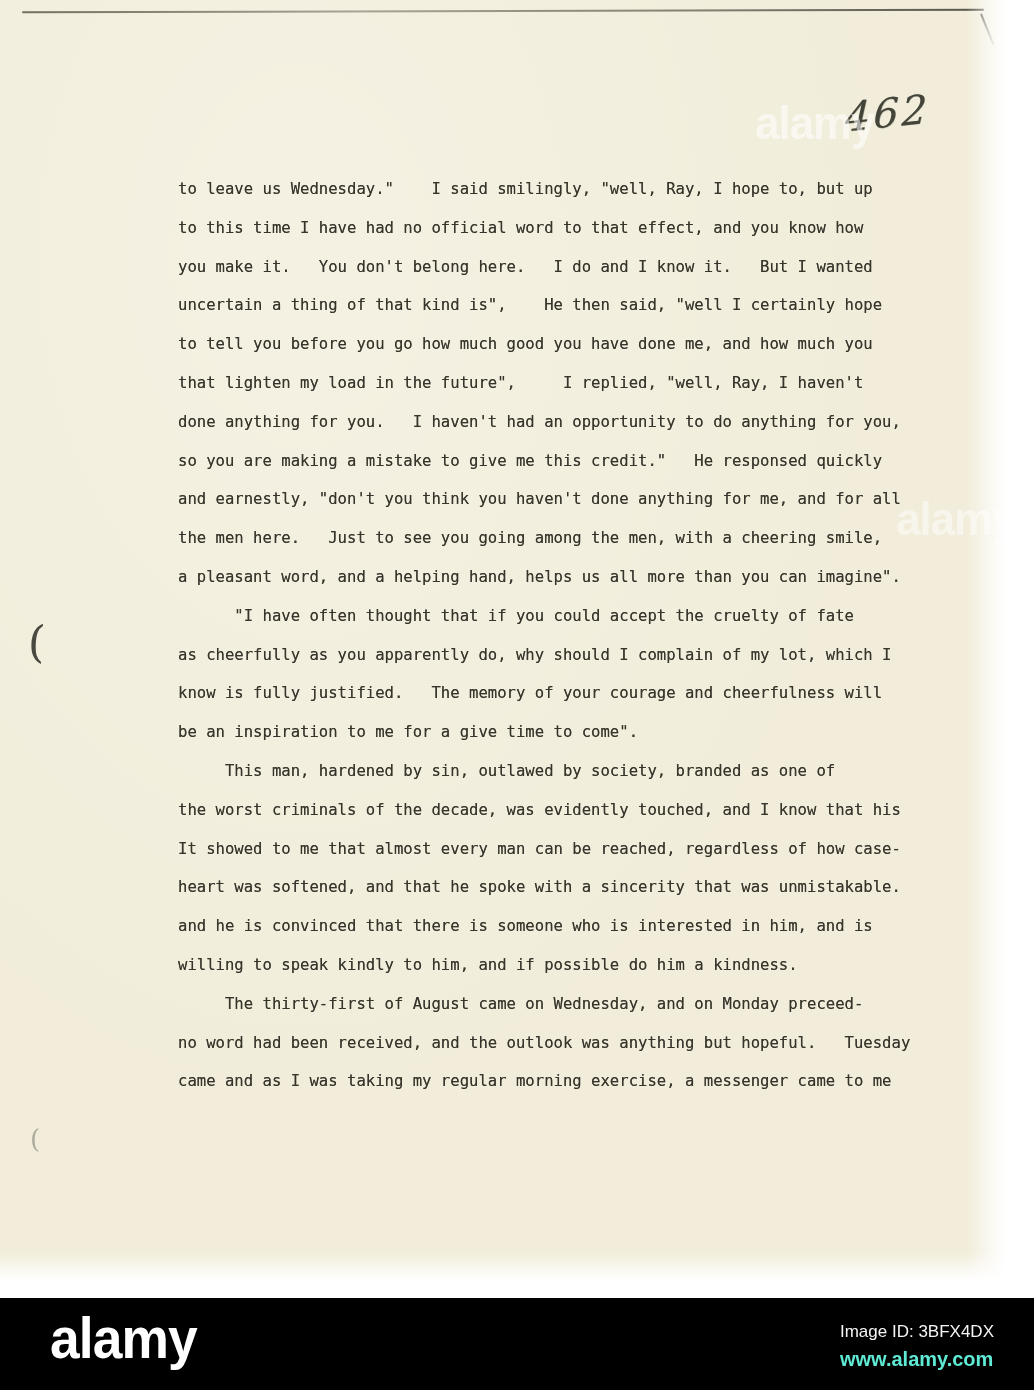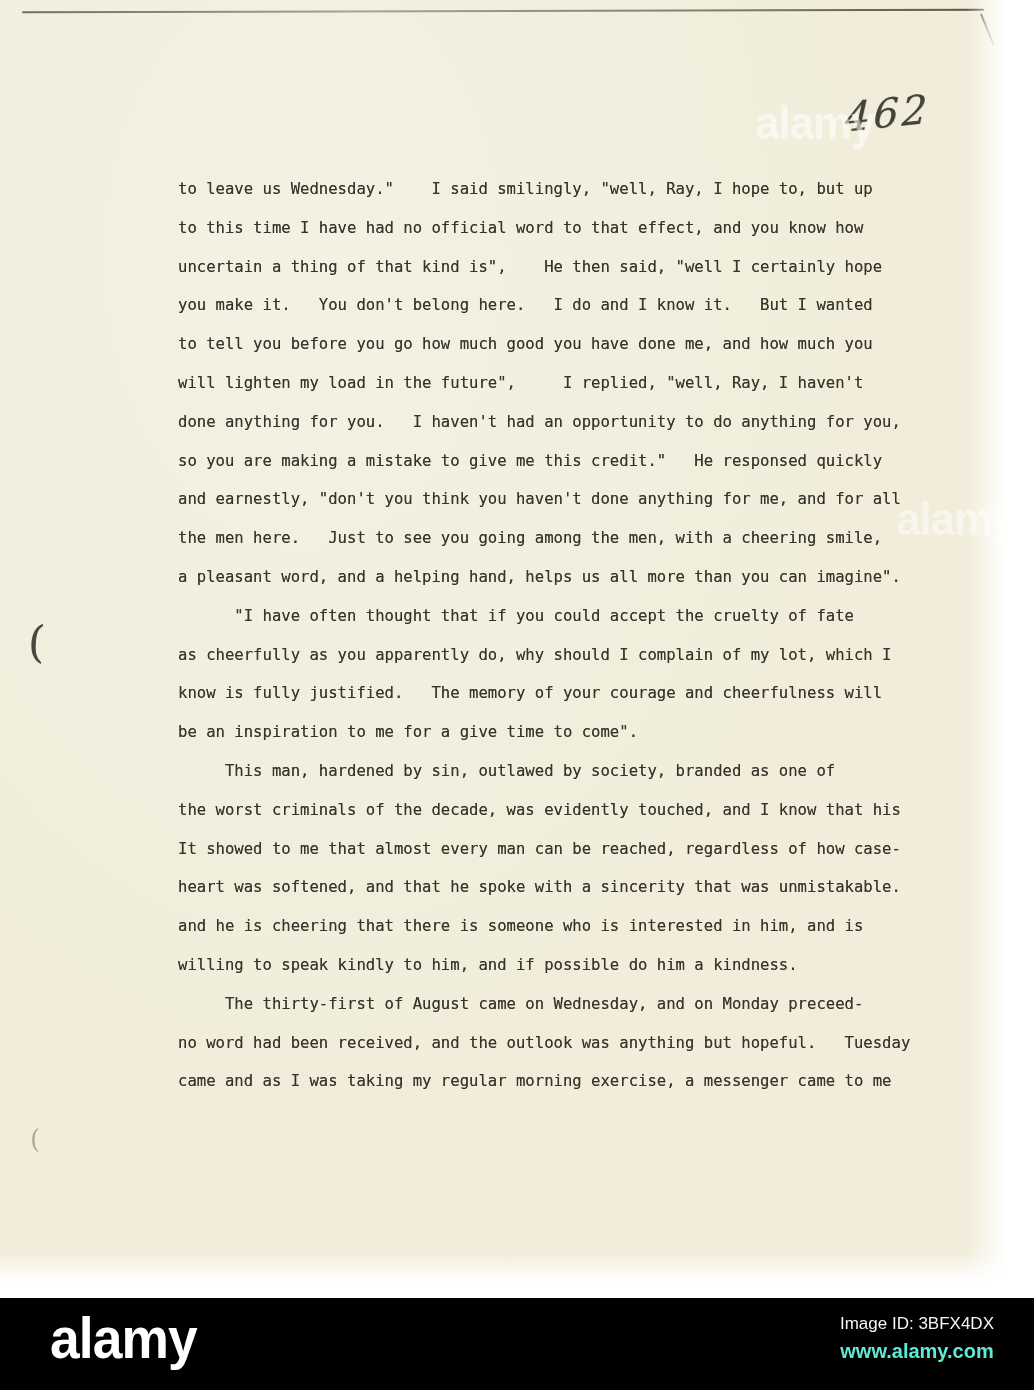--- a/index.html
+++ b/index.html
@@ -77,21 +77,21 @@
     position:absolute;left:0;top:1298px;width:1034px;height:92px;
     background:#000000;color:#ffffff;
   }
   .footer-logo{
     position:absolute;left:50px;top:6px;
     font-family:"Liberation Sans",sans-serif;font-weight:bold;
     font-size:58px;letter-spacing:-1px;transform:scaleX(.92);
     transform-origin:left center;color:#ffffff;
   }
   .footer-right{
-    position:absolute;right:40px;top:16px;text-align:center;
+    position:absolute;right:40px;top:24px;text-align:left;
   }
   .footer-id{
     font-family:"Liberation Sans",sans-serif;font-size:17px;
     color:#f5f5f5;margin-bottom:6px;
   }
   .footer-url{
     font-family:"Liberation Sans",sans-serif;font-size:20px;font-weight:bold;
     color:#5eead4;
   }
 </style>
@@ -105,38 +105,38 @@
     <div class="corner-tick"></div>
 
     <div class="pagenum">462</div>
 
     <div class="left-mark-1">(</div>
     <div class="left-mark-2">(</div>
 
     <div class="doc-text">
         <div class="doc-line">to leave us Wednesday."    I said smilingly, "well, Ray, I hope to, but up</div>
         <div class="doc-line">to this time I have had no official word to that effect, and you know how</div>
+        <div class="doc-line">you make it.   You don't belong here.   I do and I know it.   But I wanted</div>
         <div class="doc-line">uncertain a thing of that kind is",    He then said, "well I certainly hope</div>
-        <div class="doc-line">you make it.   You don't belong here.   I do and I know it.   But I wanted</div>
         <div class="doc-line">to tell you before you go how much good you have done me, and how much you</div>
-        <div class="doc-line">will lighten my load in the future",     I replied, "well, Ray, I haven't</div>
+        <div class="doc-line">that lighten my load in the future",     I replied, "well, Ray, I haven't</div>
         <div class="doc-line">done anything for you.   I haven't had an opportunity to do anything for you,</div>
         <div class="doc-line">so you are making a mistake to give me this credit."   He responsed quickly</div>
         <div class="doc-line">and earnestly, "don't you think you haven't done anything for me, and for all</div>
         <div class="doc-line">the men here.   Just to see you going among the men, with a cheering smile,</div>
         <div class="doc-line">a pleasant word, and a helping hand, helps us all more than you can imagine".</div>
         <div class="doc-line">      "I have often thought that if you could accept the cruelty of fate</div>
         <div class="doc-line">as cheerfully as you apparently do, why should I complain of my lot, which I</div>
         <div class="doc-line">know is fully justified.   The memory of your courage and cheerfulness will</div>
         <div class="doc-line">be an inspiration to me for a give time to come".</div>
         <div class="doc-line">     This man, hardened by sin, outlawed by society, branded as one of</div>
         <div class="doc-line">the worst criminals of the decade, was evidently touched, and I know that his</div>
         <div class="doc-line">It showed to me that almost every man can be reached, regardless of how case-</div>
         <div class="doc-line">heart was softened, and that he spoke with a sincerity that was unmistakable.</div>
-        <div class="doc-line">and he is cheering that there is someone who is interested in him, and is</div>
+        <div class="doc-line">and he is convinced that there is someone who is interested in him, and is</div>
         <div class="doc-line">willing to speak kindly to him, and if possible do him a kindness.</div>
         <div class="doc-line">     The thirty-first of August came on Wednesday, and on Monday preceed-</div>
         <div class="doc-line">no word had been received, and the outlook was anything but hopeful.   Tuesday</div>
         <div class="doc-line">came and as I was taking my regular morning exercise, a messenger came to me</div>
       </div>
 
     <div class="fade-right"></div>
     <div class="fade-bottom"></div>
   </div>
 

